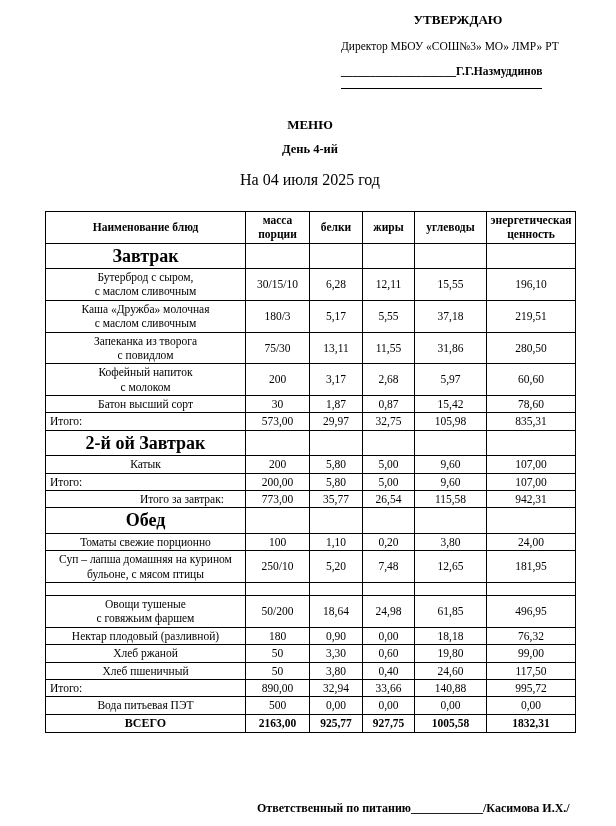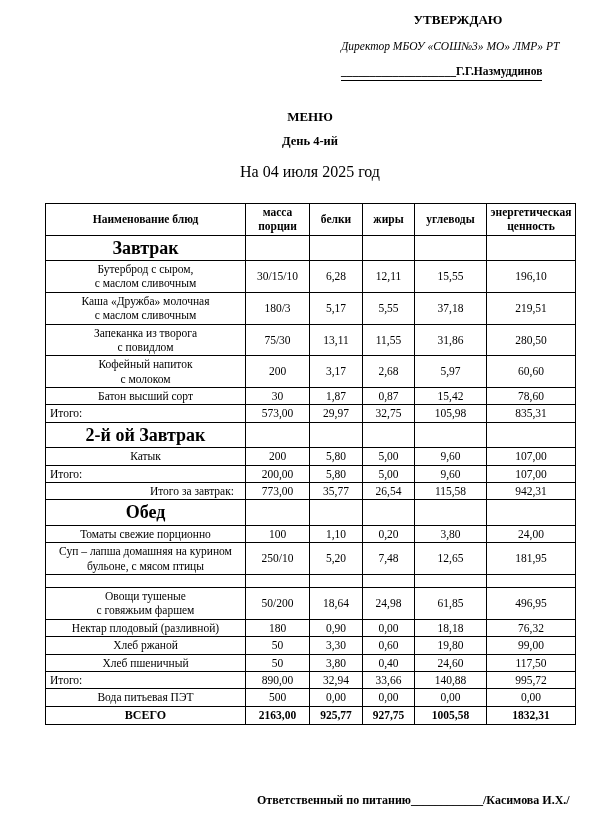--- a/index.html
+++ b/index.html
@@ -28,31 +28,30 @@
   .approval-title {
     font-weight: bold;
     text-align: center;
     font-size: 13px;
     margin-bottom: 10px;
   }
   .approval-line {
     text-align: left;
     margin-bottom: 10px;
     font-size: 11.5px;
-    font-style: italic;
   }
   .approval-signature {
     font-weight: bold;
     font-size: 11.5px;
     white-space: nowrap;
   }
   .approval-signature .sig-wrap {
     border-bottom: 1px solid #000;
     display: inline-block;
-    padding-bottom: 1px;
+    padding-bottom: 9px;
   }
 
   
   .heading { text-align: center; margin-top: 28px; }
   .menu-title { font-weight: bold; font-size: 13px; }
   .menu-day { font-weight: bold; font-size: 12.5px; margin-top: 9px; }
   .menu-date { font-size: 16px; margin-top: 14px; }
 
   
   table.menu-table {
@@ -74,21 +73,21 @@
   .col-w-name { width: 200px; }
   .col-w-mass { width: 64px; }
   .col-w-prot { width: 53px; }
   .col-w-fat  { width: 52px; }
   .col-w-carb { width: 72px; }
   .col-w-en   { width: 89px; }
   td.col-num { text-align: center; }
   .row-item .col-name { text-align: center; }
   .row-section .col-name { font-weight: bold; text-align: center; font-size: 18px; }
   .row-total .col-name { text-align: left; padding-left: 4px; }
-  .row-total-right .col-name { text-align: right; padding-right: 11px; }
+  .row-total-right .col-name { text-align: right; padding-right: 21px; }
   .row-grand td { font-weight: bold; }
   .row-grand .col-name { text-align: center; font-size: 12px; }
   .row-empty td { height: 13px; }
 
   
   .footer {
     margin-top: 68px;
     margin-left: 212px;
     font-weight: bold;
     font-size: 12px;

